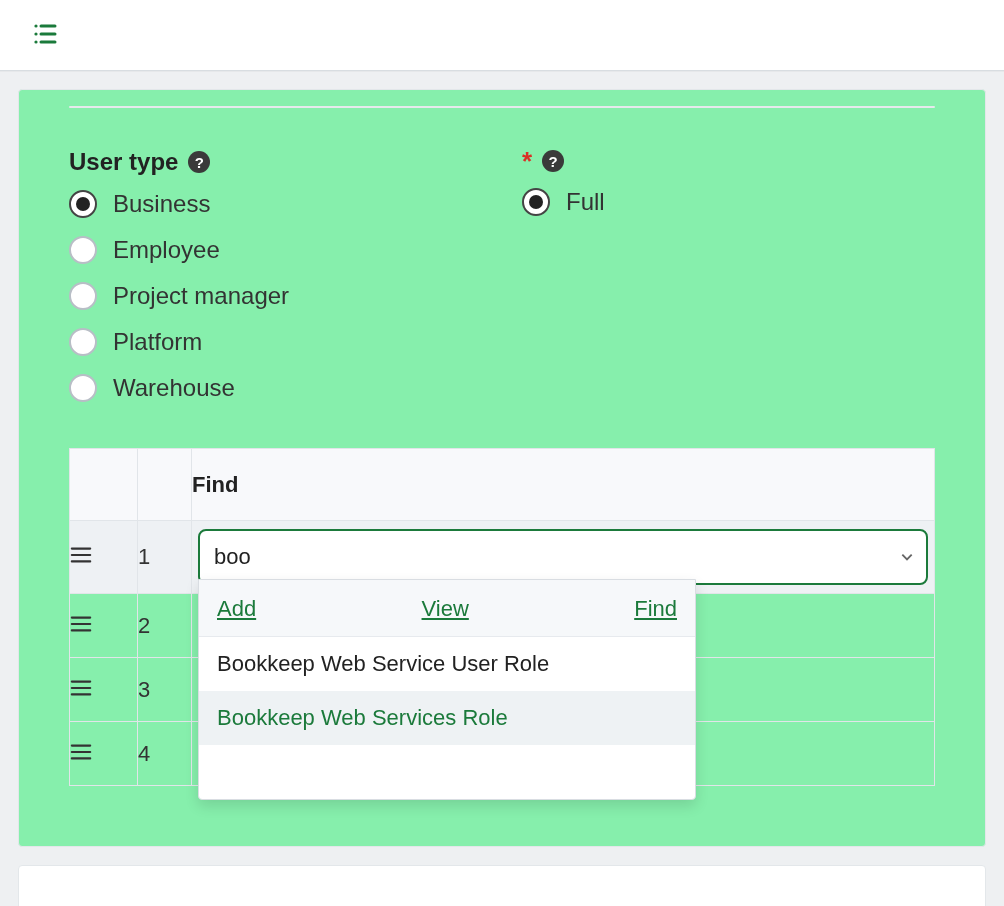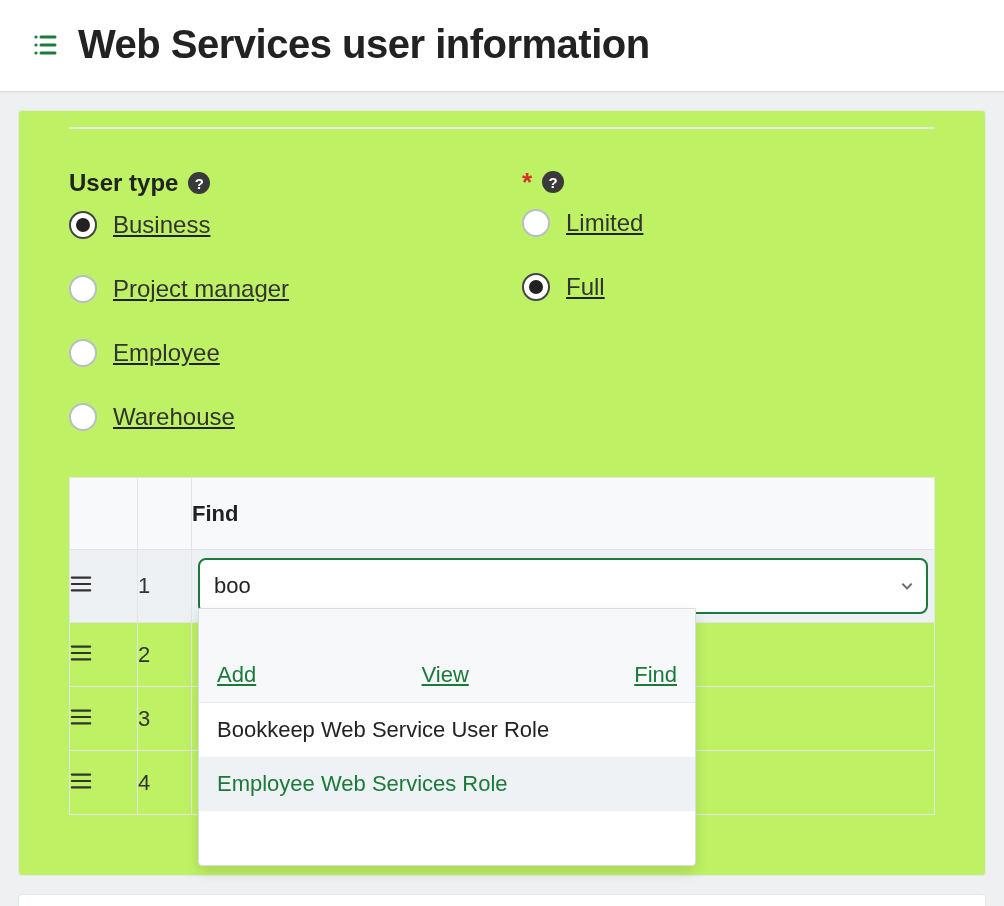--- a/index.html
+++ b/index.html
@@ -27,21 +27,21 @@
     flex: 0 0 auto;
   }
   .page-title {
     font-size: 40px;
     font-weight: 700;
     letter-spacing: -0.5px;
     margin: 0;
   }
   .card {
     margin: 18px 18px 0 18px;
-    background: #bef264;
+    background: #86efac;
     border: 1px solid #e3e7ea;
     border-radius: 4px;
     padding: 44px 50px 60px 50px;
     position: relative;
   }
   .card-divider-top {
     height: 2px;
     background: #e6e9ec;
     margin: -28px 0 40px 0;
     border-radius: 1px;
@@ -74,22 +74,21 @@
     display: inline-flex;
     align-items: center;
     justify-content: center;
     font-size: 15px;
     font-weight: 700;
     cursor: pointer;
   }
   .radio-list {
     display: flex;
     flex-direction: column;
-    gap: 36px;
-    text-decoration: underline;
+    gap: 18px;
   }
   .radio-item {
     display: flex;
     align-items: center;
     gap: 16px;
     cursor: pointer;
   }
   .radio-circle {
     width: 28px;
     height: 28px;
@@ -201,21 +200,20 @@
     padding: 16px 18px 14px 18px;
     background: #f6f8fa;
     border-bottom: 1px solid #e7eaee;
   }
   .dropdown-actions .spacer { flex: 1; }
   .link {
     color: #1b7a3b;
     font-size: 22px;
     text-decoration: underline;
     cursor: pointer;
-    margin-top: 37px;
   }
   .dropdown-item {
     padding: 14px 18px;
     font-size: 22px;
     color: #222;
     cursor: pointer;
   }
   .dropdown-item.highlight {
     background: #eef2f4;
     color: #1b7a3b;
@@ -235,63 +233,62 @@
   <span class="menu-icon">
     <svg viewBox="0 0 24 24" width="26" height="24" fill="none" stroke="currentColor" stroke-width="3" stroke-linecap="round">
       <circle cx="3" cy="4" r="1.6" fill="currentColor" stroke="none"></circle>
       <line x1="8" y1="4" x2="22" y2="4"></line>
       <circle cx="3" cy="12" r="1.6" fill="currentColor" stroke="none"></circle>
       <line x1="8" y1="12" x2="22" y2="12"></line>
       <circle cx="3" cy="20" r="1.6" fill="currentColor" stroke="none"></circle>
       <line x1="8" y1="20" x2="22" y2="20"></line>
     </svg>
   </span>
-  <h1 class="page-title">Web Services user information</h1>
 </div>
 
 <div class="card">
   <div class="card-divider-top"></div>
 
   <div class="columns">
 
     <div class="col">
       <div class="field-label">
         <span>User type</span>
         <span class="help-icon">?</span>
       </div>
       <div class="radio-list">
         <div class="radio-item">
           <span class="radio-circle selected"></span>
           <span class="radio-label">Business</span>
         </div>
         <div class="radio-item">
           <span class="radio-circle"></span>
+          <span class="radio-label">Employee</span>
+        </div>
+        <div class="radio-item">
+          <span class="radio-circle"></span>
           <span class="radio-label">Project manager</span>
         </div>
         <div class="radio-item">
           <span class="radio-circle"></span>
-          <span class="radio-label">Employee</span>
+          <span class="radio-label">Platform</span>
         </div>
         <div class="radio-item">
           <span class="radio-circle"></span>
           <span class="radio-label">Warehouse</span>
         </div>
       </div>
     </div>
 
     <div class="col">
       <div class="field-label">
         <span class="required">*</span>
         <span class="help-icon">?</span>
       </div>
       <div class="radio-list">
-        <div class="radio-item">
-          <span class="radio-circle"></span>
-          <span class="radio-label">Limited</span>
-        </div>
         <div class="radio-item">
           <span class="radio-circle selected"></span>
           <span class="radio-label">Full</span>
         </div>
       </div>
     </div>
   </div>
 
   <div class="roles-table-wrap">
     <table class="roles-table">
@@ -332,21 +329,21 @@
 
               <div class="dropdown">
                 <div class="dropdown-actions">
                   <span class="link">Add</span>
                   <span class="spacer"></span>
                   <span class="link">View</span>
                   <span class="spacer"></span>
                   <span class="link">Find</span>
                 </div>
                 <div class="dropdown-item">Bookkeep Web Service User Role</div>
-                <div class="dropdown-item highlight">Employee Web Services Role</div>
+                <div class="dropdown-item highlight">Bookkeep Web Services Role</div>
                 <div style="height:54px"></div>
               </div>
             </div>
           </td>
         </tr>
 
         <tr>
           <td class="drag-cell">
             <span class="hamburger-small">
               <svg viewBox="0 0 24 18" width="22" height="18" stroke="#333" stroke-width="2.4" stroke-linecap="round">

